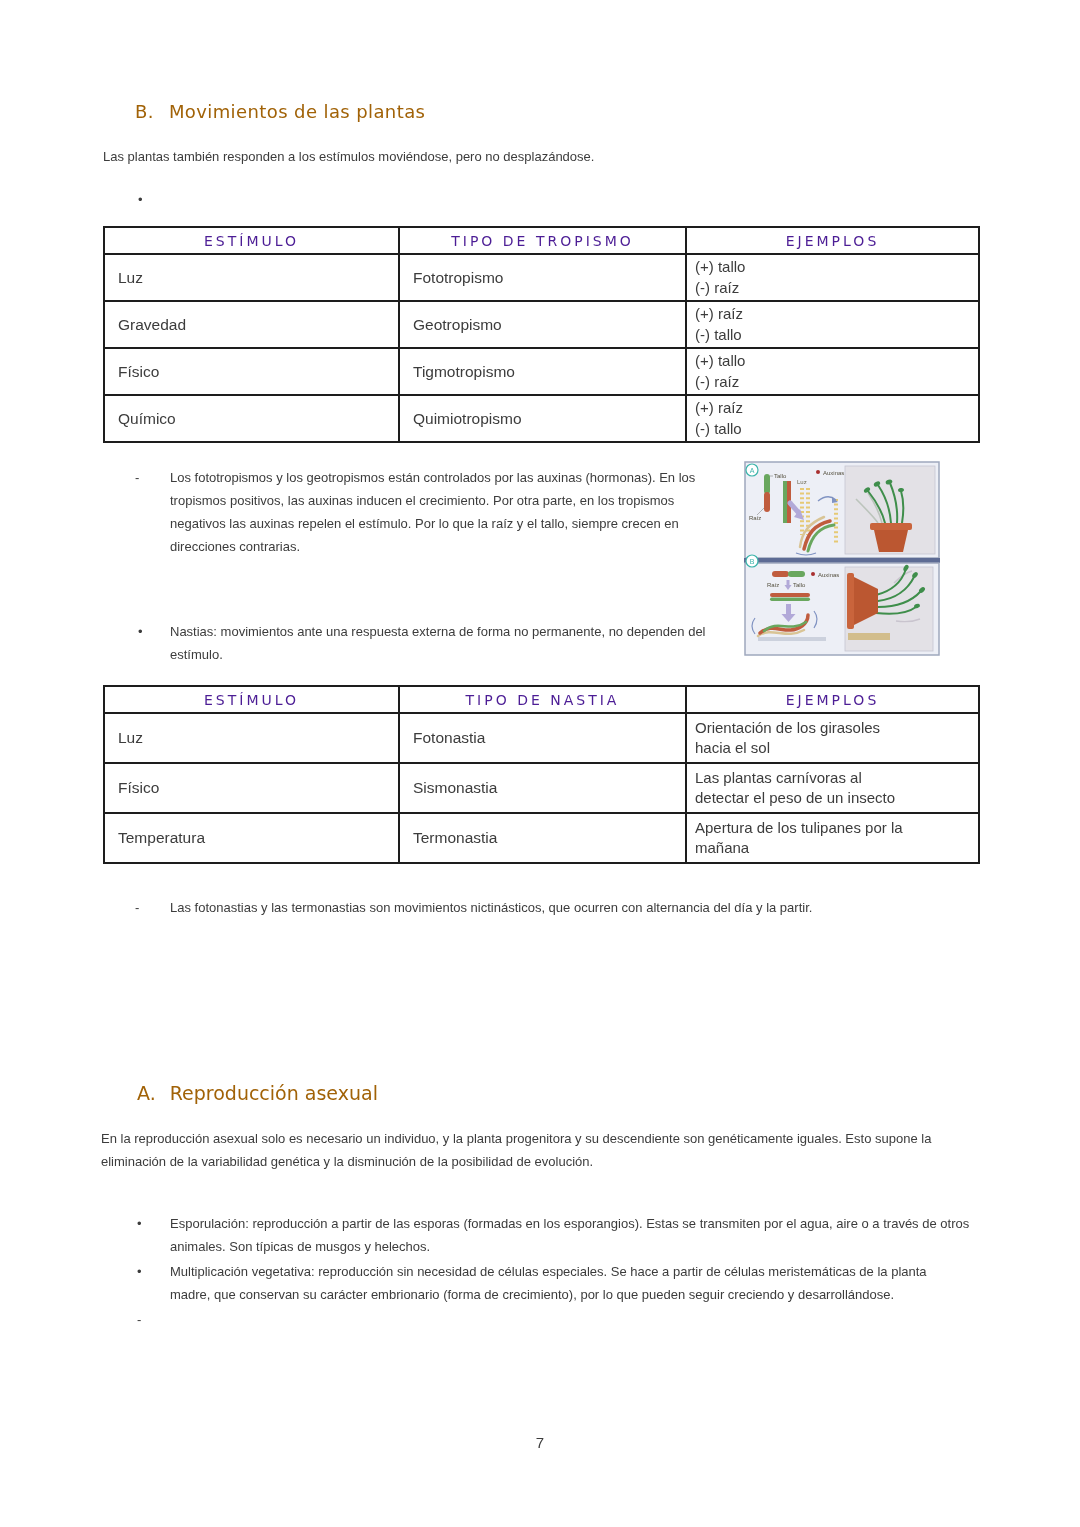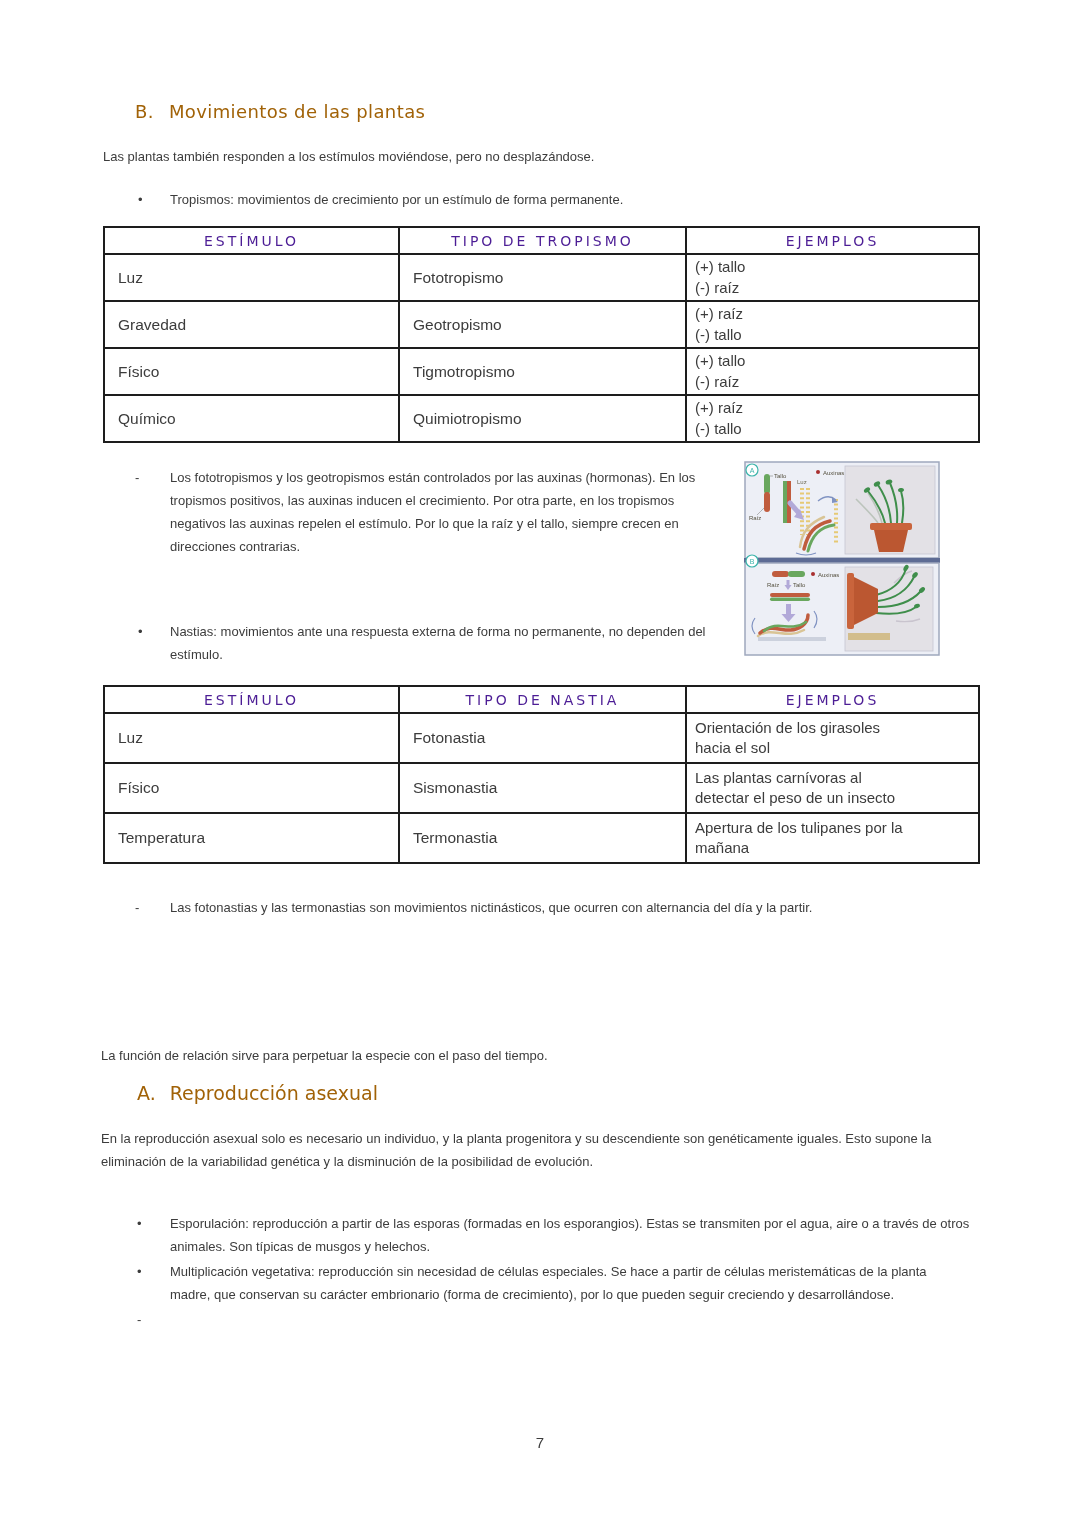--- a/index.html
+++ b/index.html
@@ -71,21 +71,20 @@
 <div class="page">
 
   <div class="abs hand" id="heading-b">
     <span class="h-letter">B.</span><span>Movimientos de las plantas</span>
   </div>
 
   <p class="abs body-text" id="intro-movimientos">Las plantas también responden a los estímulos moviéndose, pero no desplazándose.</p>
 
   <div class="li body-text" id="li-tropismos">
     <span class="mk">•</span>
-    <span class="tx">Tropismos: movimientos de crecimiento por un estímulo de forma permanente.</span>
   </div>
 
   <table class="doc" id="table-tropismos">
     <colgroup>
         <col style="width:295px">
         <col style="width:287px">
         <col style="width:293px">
       </colgroup>
     <thead>
       <tr>
@@ -265,21 +264,20 @@
       </tr>
     </tbody>
   </table>
 
   <div class="li body-text" id="li-nictinasticos">
     <span class="mk">-</span>
     <span class="tx">Las fotonastias y las termonastias son movimientos nictinásticos, que ocurren con alternancia del día y la partir.</span>
   </div>
 
 
-  <p class="abs body-text" id="intro-relacion">La función de relación sirve para perpetuar la especie con el paso del tiempo.</p>
 
   <div class="abs hand" id="heading-a">
     <span class="h-letter">A.</span><span>Reproducción asexual</span>
   </div>
 
   <p class="abs body-text" id="p-asexual">En la reproducción asexual solo es necesario un individuo, y la planta progenitora y su descendiente son genéticamente iguales. Esto supone la eliminación de la variabilidad genética y la disminución de la posibilidad de evolución.</p>
 
   <div class="abs body-text" id="list-asexual">
     <div class="fli">
       <span class="mk">•</span>

